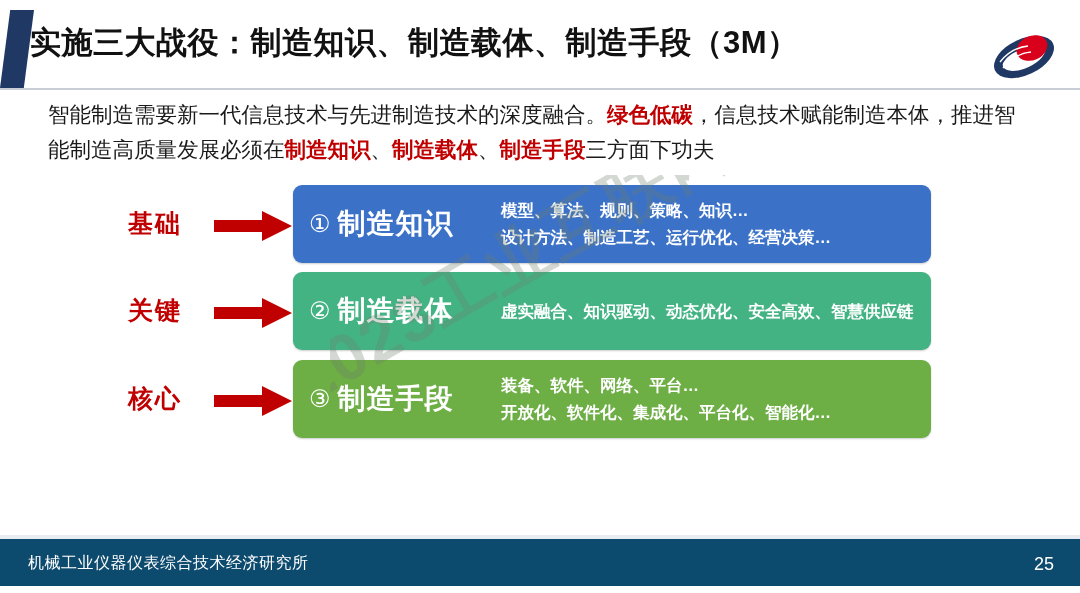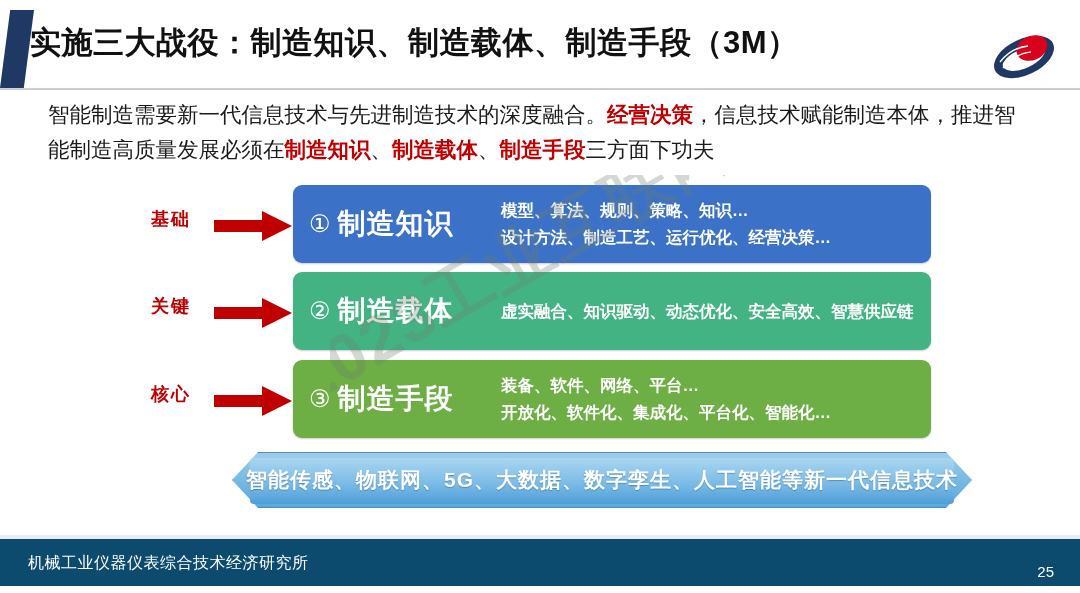--- a/index.html
+++ b/index.html
@@ -121,22 +121,21 @@
   }
   .tier-row.r1 { top: 185px; }
   .tier-row.r2 { top: 272px; padding-left: 24px; }
   .tier-row.r3 { top: 360px; }
 
   .tier-label {
     position: absolute;
     left: 128px;
     top: 22px;
     width: 86px;
-    text-align: center;
-    font-size: 18px;
+    font-size: 25px;
     font-weight: bold;
     color: #c00000;
     letter-spacing: 2px;
   }
 
   .arrow {
     position: absolute;
     left: 214px;
     top: 26px;
     width: 78px;
@@ -249,23 +248,23 @@
     position: absolute;
     left: 28px;
     top: 14px;
     color: #ffffff;
     font-size: 16px;
     letter-spacing: 0.5px;
   }
   .footer-page {
     position: absolute;
     right: 26px;
-    top: 24px;
-    color: #ffffff;
-    font-size: 15px;
+    top: 15px;
+    color: #ffffff;
+    font-size: 18px;
   }
 </style>
 </head>
 <body>
 
 <div class="slide">
 
   <div class="title-accent"></div>
   <div class="slide-title">实施三大战役：制造知识、制造载体、制造手段（3M）</div>
   <div class="title-rule"></div>
@@ -276,21 +275,21 @@
       <ellipse cx="36" cy="31" rx="23" ry="11" transform="rotate(-25 36 31)" fill="#ffffff"></ellipse>
       <path d="M8 36 C14 22, 30 13, 46 15 L44 23 C32 22, 19 28, 14 39 Z" fill="#1f3864"></path>
       <ellipse cx="44" cy="22" rx="16" ry="12" transform="rotate(-25 44 22)" fill="#d9001b"></ellipse>
       <path d="M12 36 C20 26, 30 21, 40 20" stroke="#ffffff" stroke-width="1.4" fill="none"></path>
       <path d="M15 42 C23 32, 33 27, 43 26" stroke="#ffffff" stroke-width="1.4" fill="none"></path>
     </svg>
   </div>
   <div class="logo-text">ITEI</div>
 
   <div class="body-text">
-    <span>智能制造需要新一代信息技术与先进制造技术的深度融合。</span><span class="em">经营决策</span><span>，信息技术赋能制</span><span>造本体，推进智能制造高质量发展必须在</span><span class="em">制造知识</span><span>、</span><span class="em">制造载体</span><span>、</span><span class="em">制造手段</span><span>三方面下功夫</span>
+    <span>智能制造需要新一代信息技术与先进制造技术的深度融合。</span><span class="em">绿色低碳</span><span>，信息技术赋能制</span><span>造本体，推进智能制造高质量发展必须在</span><span class="em">制造知识</span><span>、</span><span class="em">制造载体</span><span>、</span><span class="em">制造手段</span><span>三方面下功夫</span>
   </div>
 
   <div class="tiers">
 
     <div class="tier-row r1">
       <div class="tier-label">基础</div>
       <div class="arrow">
         <svg width="78" height="30" viewBox="0 0 78 30" xmlns="http://www.w3.org/2000/svg">
           <path d="M0 9 L48 9 L48 0 L78 15 L48 30 L48 21 L0 21 Z" fill="#c00000"></path>
         </svg>
@@ -343,25 +342,20 @@
         </div>
       </div>
     </div>
 
   </div>
 
   <div class="watermark">
     <span>2023工业互联网大会</span>
   </div>
 
-  <div class="ribbon">
-    <div class="shape"></div>
-    <div class="inner"></div>
-    <div class="ribbon-text">智能传感、物联网、5G、大数据、数字孪生、人工智能等新一代信息技术</div>
-  </div>
 
   <div class="footer">
     <div class="footer-strip-top"></div>
     <div class="footer-org">机械工业仪器仪表综合技术经济研究所</div>
     <div class="footer-page">25</div>
   </div>
 
 </div>
 
 </body></html>

